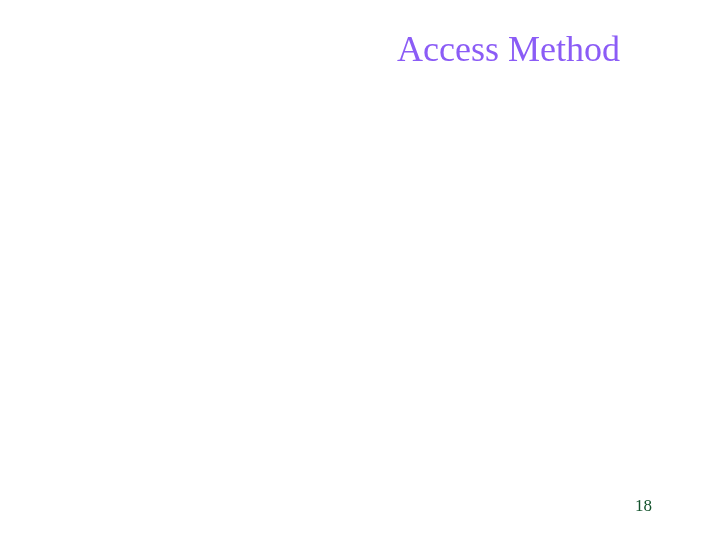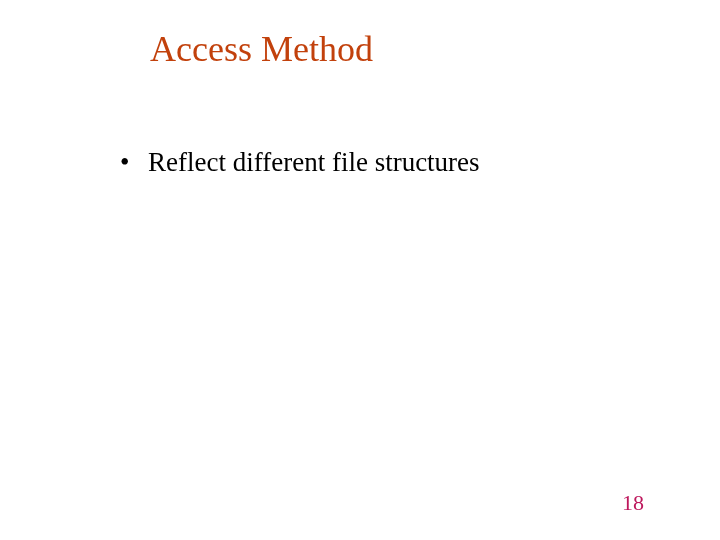--- a/index.html
+++ b/index.html
@@ -16,23 +16,23 @@
       overflow: hidden;
     }
     .slide {
       width: 100%;
       height: 100%;
       padding: 28px 100px 30px 100px;
       position: relative;
     }
     .title {
       font-size: 36px;
-      color: #c2410c;
-      text-align: left;
-      margin-bottom: 76px;
+      color: #8b5cf6;
+      text-align: right;
+      margin-bottom: 56px;
       margin-left: 50px;
       font-weight: normal;
     }
     .bullet-list {
       list-style: none;
       padding-left: 20px;
     }
     .bullet-item {
       font-size: 27px;
       color: #000000;
@@ -44,27 +44,26 @@
     .bullet-item::before {
       content: "•";
       position: absolute;
       left: 0;
       top: 0;
       font-size: 27px;
     }
     .page-number {
       position: absolute;
       bottom: 24px;
-      right: 76px;
-      font-size: 22px;
-      color: #be185d;
+      right: 68px;
+      font-size: 17px;
+      color: #14532d;
     }
   </style>
 </head>
 <body>
 
 <div class="slide">
   <h1 class="title">Access Method</h1>
   <ul class="bullet-list">
-    <li class="bullet-item">Reflect different file structures</li>
   </ul>
   <div class="page-number">18</div>
 </div>
 
 </body></html>

